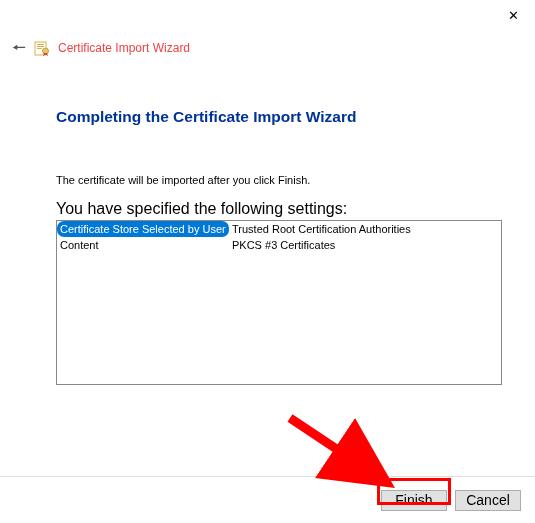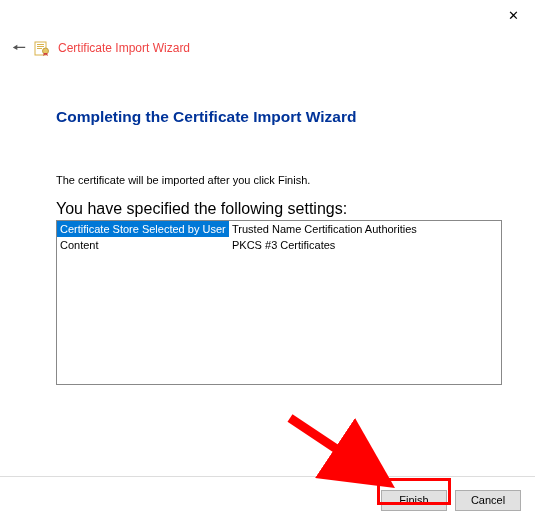--- a/index.html
+++ b/index.html
@@ -85,41 +85,42 @@
       white-space: nowrap;
     }
     .col-right {
       flex: 1;
       padding-left: 3px;
       white-space: nowrap;
     }
     .row-selected .col-left {
       background: #0078d7;
       color: #fff;
+      border-radius: 7px;
     }
     .footer {
       position: absolute;
       bottom: 0;
       left: 0;
       right: 0;
       height: 47px;
       border-top: 1px solid #ddd;
       background: #fff;
       display: flex;
       justify-content: flex-end;
       align-items: center;
       padding-right: 14px;
       gap: 8px;
     }
     .btn {
       min-width: 66px;
       height: 21px;
       border: 1px solid #adadad;
       background: #e1e1e1;
-      font-size: 11px;
+      font-size: 14px;
       cursor: pointer;
       padding: 0 10px;
     }
     .finish-highlight {
       position: absolute;
       border: 3px solid #ff0000;
       pointer-events: none;
     }
     .arrow-svg {
       position: absolute;
@@ -147,21 +148,21 @@
 </div>
 
 <div class="content">
   <div class="heading">Completing the Certificate Import Wizard</div>
   <div class="instruction">The certificate will be imported after you click Finish.</div>
   <div class="settings-label">You have specified the following settings:</div>
 
   <div class="settings-box">
     <div class="settings-row row-selected">
       <div class="col-left">Certificate Store Selected by User</div>
-      <div class="col-right">Trusted Name Certification Authorities</div>
+      <div class="col-right">Trusted Root Certification Authorities</div>
     </div>
     <div class="settings-row">
       <div class="col-left">Content</div>
       <div class="col-right">PKCS #3 Certificates</div>
     </div>
   </div>
 </div>
 
 <div class="footer">
   <button class="btn" id="finish-btn">Finish</button>

